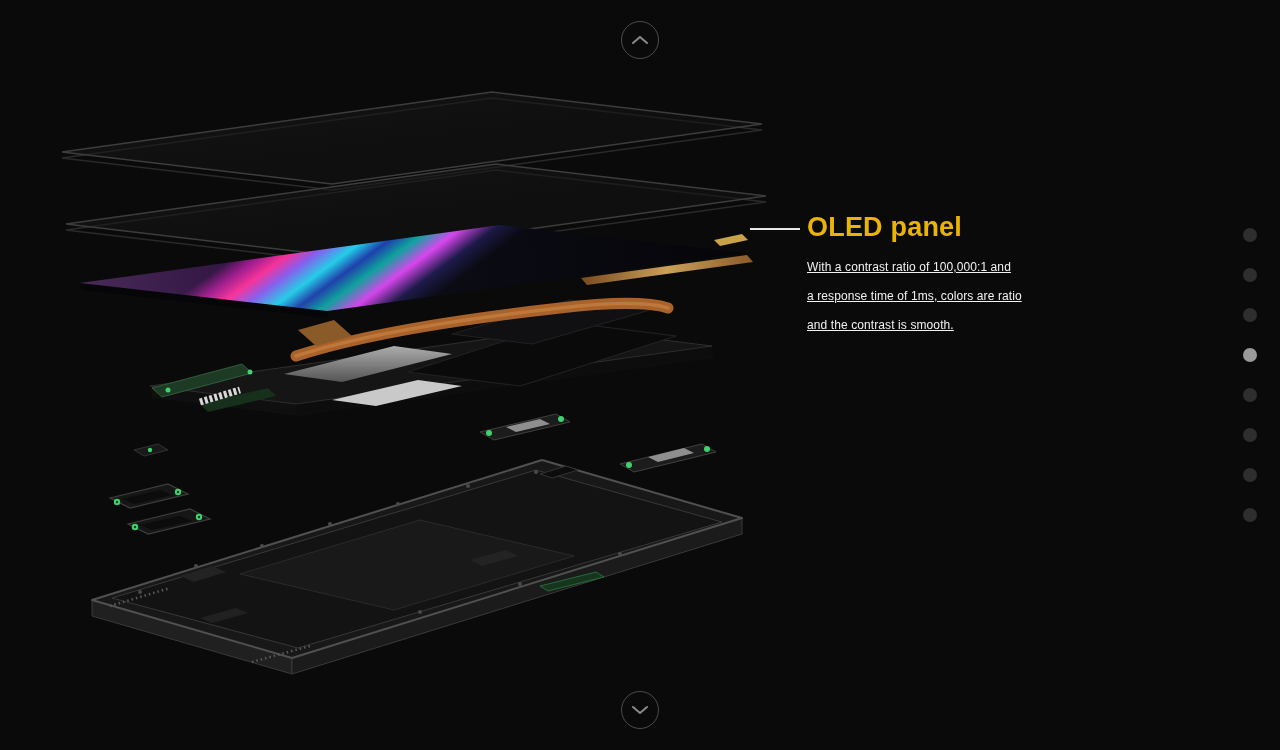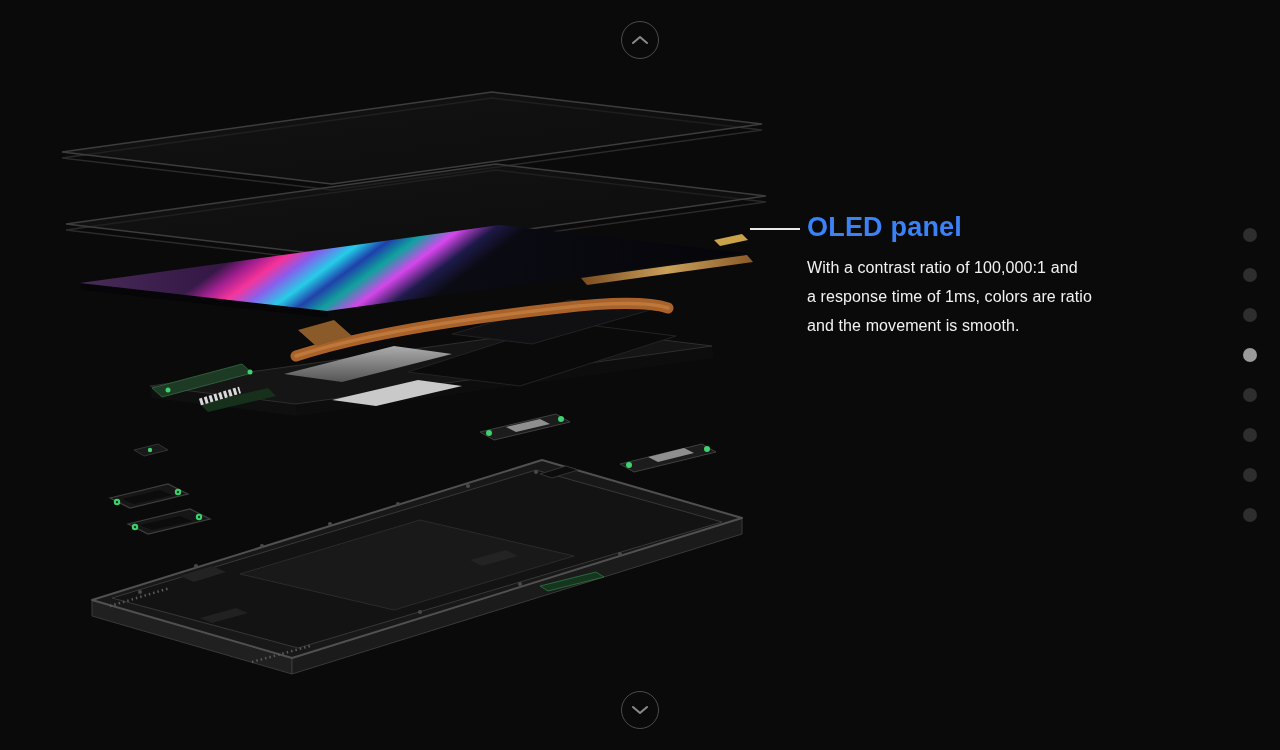--- a/index.html
+++ b/index.html
@@ -23,24 +23,24 @@
     display:flex;align-items:center;justify-content:center;
     cursor:pointer;padding:0;
   }
   .nav-btn.up{top:21px;}
   .nav-btn.down{top:691px;}
   .nav-btn svg{display:block;}
 
   
   .callout{position:absolute;left:807px;top:212px;width:440px;color:var(--text,#f2f2f2);}
   .callout-title{
-    font-size:27px;font-weight:700;color:#3b82f6;
+    font-size:27px;font-weight:700;color:#eab308;
     letter-spacing:0.2px;margin:0 0 10px 0;
   }
-  .callout-body{font-size:16px;line-height:29px;letter-spacing:0.1px;}
+  .callout-body{font-size:12px;line-height:29px;letter-spacing:0.1px;text-decoration:underline;}
 
   
   .dots{
     position:absolute;right:23px;top:228px;
     display:flex;flex-direction:column;gap:26px;
   }
   .dot{
     width:14px;height:14px;border-radius:50%;
     background:var(--dot-inactive,#2e2e2e);
     cursor:pointer;
@@ -198,21 +198,21 @@
         <polyline points="2,2 9,8 16,2" fill="none" stroke="#8a8a8a" stroke-width="2" stroke-linecap="round" stroke-linejoin="round"></polyline>
       </svg>
     </span>
   </button>
 
   <div class="callout">
     <h2 class="callout-title">OLED panel</h2>
     <div class="callout-body">
       <div>With a contrast ratio of 100,000:1 and</div>
       <div>a response time of 1ms, colors are ratio</div>
-      <div>and the movement is smooth.</div>
+      <div>and the contrast is smooth.</div>
     </div>
   </div>
 
   <div class="dots">
       <div class="dot"></div>
       <div class="dot"></div>
       <div class="dot"></div>
       <div class="dot active"></div>
       <div class="dot"></div>
       <div class="dot"></div>

